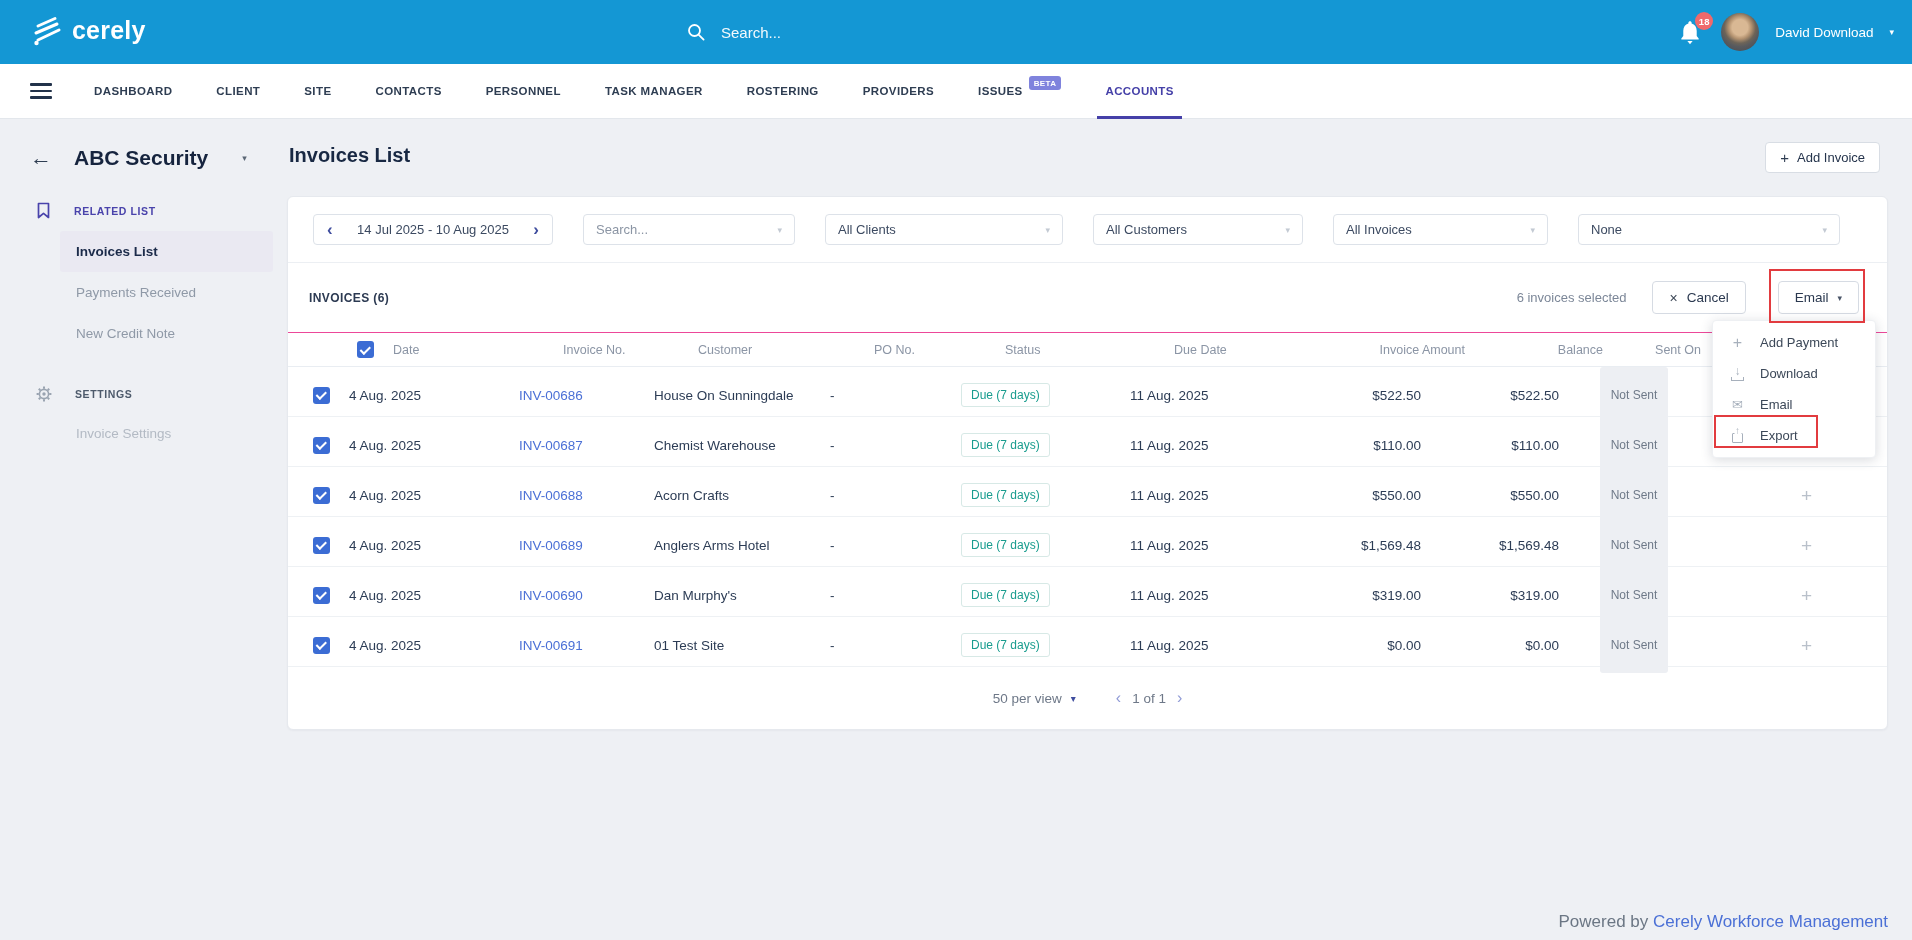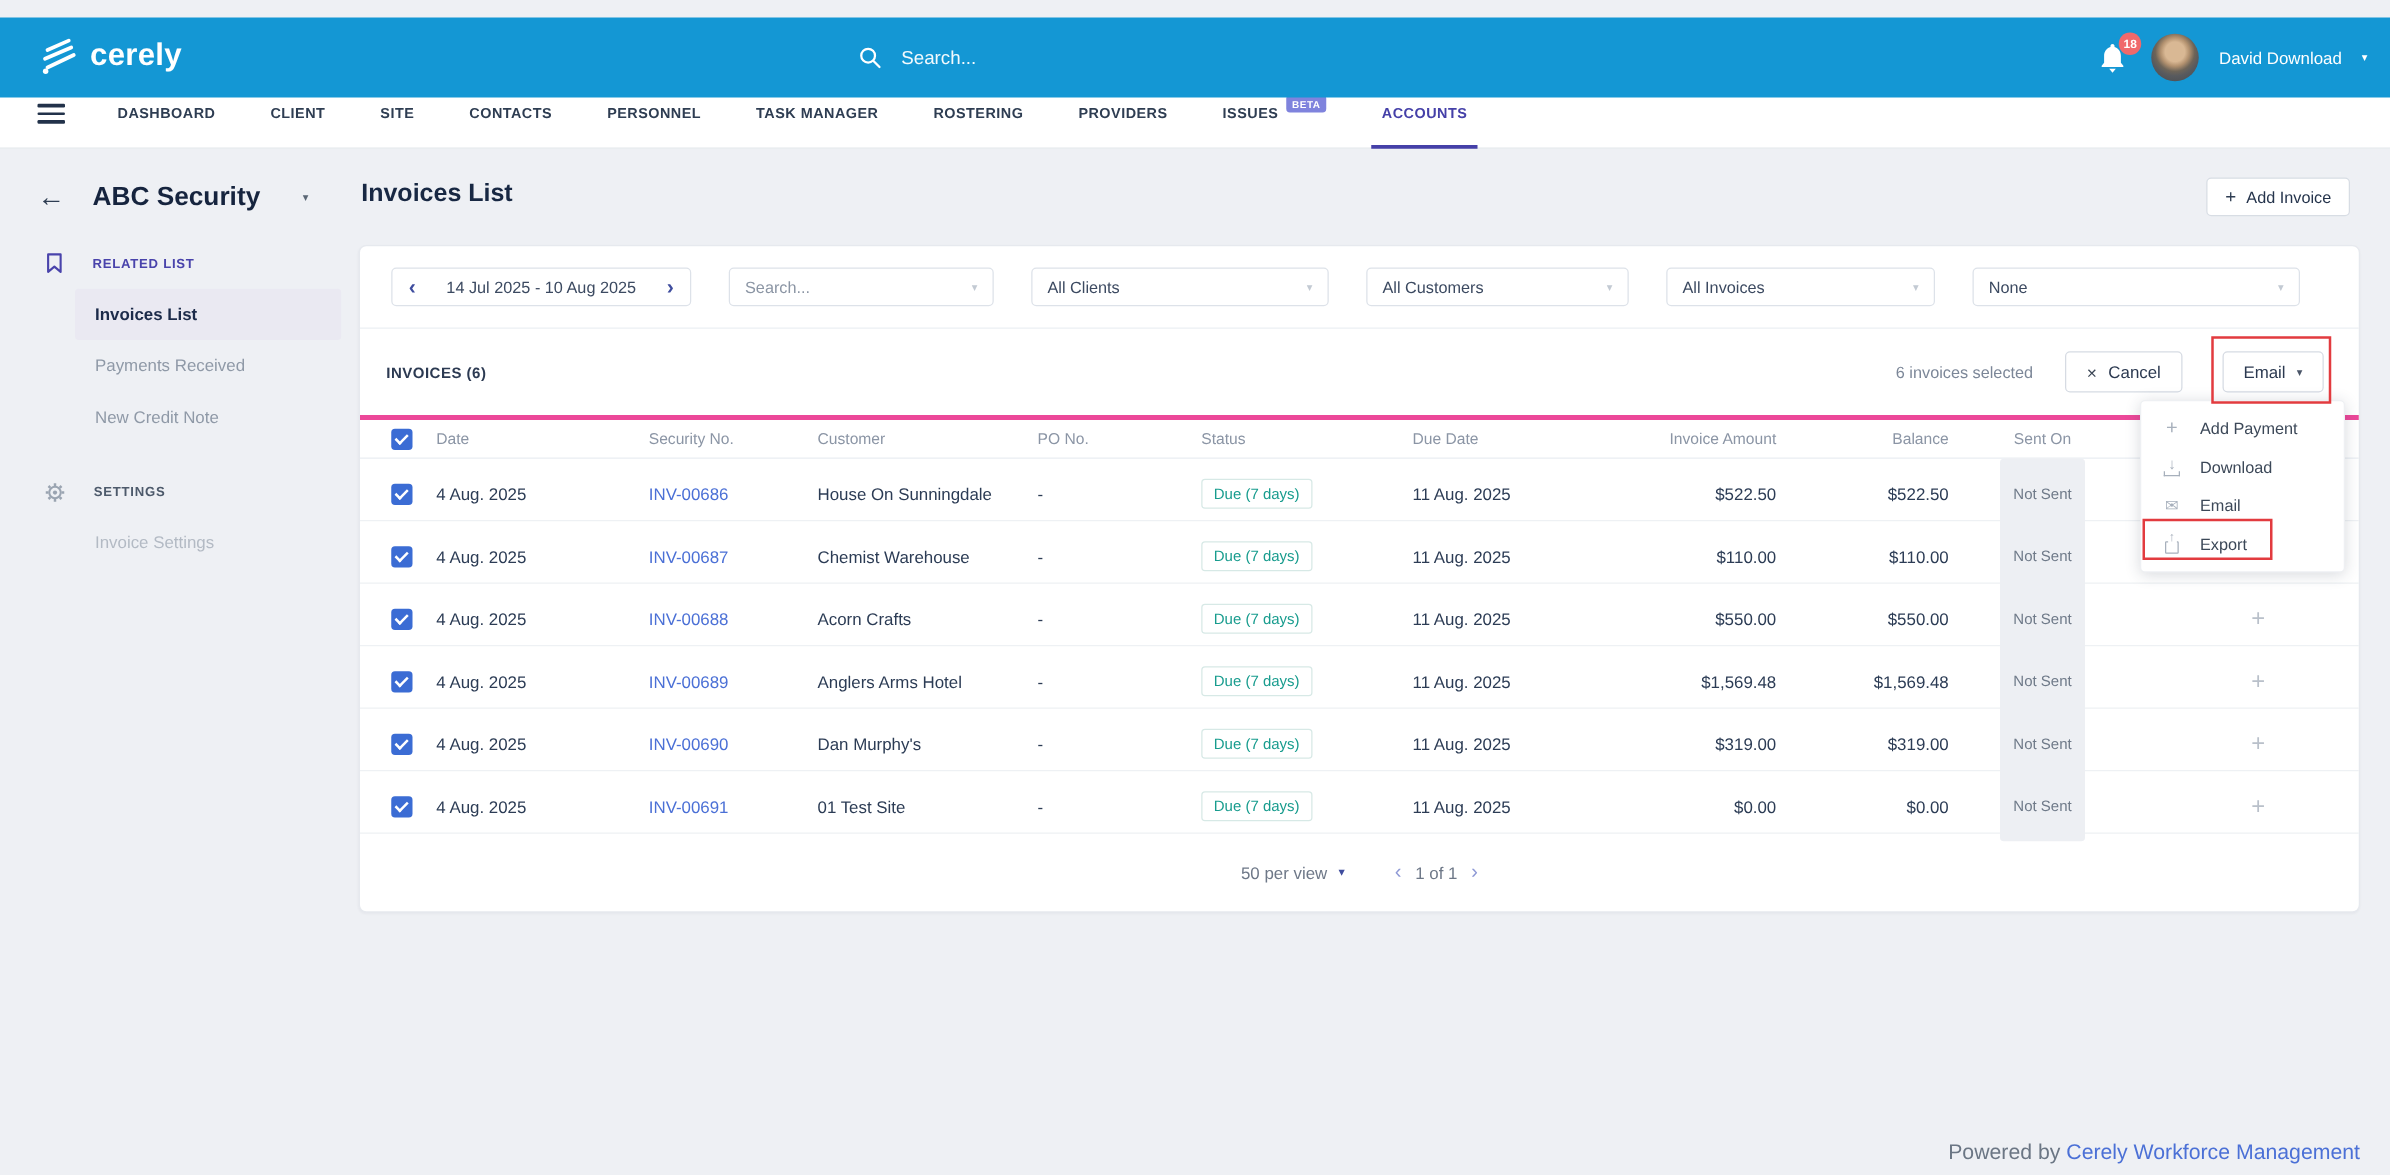--- a/index.html
+++ b/index.html
@@ -1,20 +1,20 @@
 <!DOCTYPE html>
 <html><head>
 <meta charset="utf-8">
 <style>
   * { margin:0; padding:0; box-sizing:border-box; }
   body { font-family:"Liberation Sans", sans-serif; background:#dfe2e7; }
   .app { position:relative; width:1912px; height:940px; background:#eef0f4; overflow:hidden; }
 
   
-  .topbar { position:absolute; top:14px; left:0; right:0; height:64px; background:#1497d4; z-index:10; }
+  .topbar { position:absolute; top:0; left:0; right:0; height:64px; background:#1497d4; z-index:10; }
   .logo { position:absolute; left:28px; top:14px; display:flex; align-items:center; gap:8px; }
   .logo-text { color:#fff; font-size:25px; font-weight:600; letter-spacing:.2px; }
   .topbar-search { position:absolute; left:686px; top:0; height:64px; display:flex; align-items:center; gap:15px; }
   .topbar-search input { background:transparent; border:none; outline:none; color:#fff; font-size:15px; width:420px; font-family:inherit; }
   .topbar-search input::placeholder { color:rgba(255,255,255,.95); }
   .topbar-right { position:absolute; right:18px; top:0; height:64px; display:flex; align-items:center; gap:16px; }
   .bell-wrap { position:relative; width:26px; height:26px; margin-right:1px; }
   .bell-badge { position:absolute; top:-7px; right:-9px; min-width:18px; height:18px; border-radius:9px; background:#f0696b; color:#fff; font-size:9.5px; font-weight:700; display:flex; align-items:center; justify-content:center; padding:0 3px; }
   .avatar { width:38px; height:38px; border-radius:50%; background:
      radial-gradient(circle at 50% 38%, #d9b894 0 26%, #b2916f 38%, #6d6458 52%, #585a5e 64%, #45484d 100%); }
@@ -75,21 +75,21 @@
   .btn { height:33px; border:1px solid #d6dbe3; border-radius:4px; background:#fff; display:flex; align-items:center; gap:9px; padding:0 16px; font-size:13.5px; color:#2b3950; cursor:pointer; }
   .btn .x { color:#3c4756; font-size:14px; }
   .btn .b-caret { color:#4a5568; font-size:9px; }
   .cancel-btn { margin-right:32px; }
   .more-wrap { position:relative; }
   .annotation-box { position:absolute; border:2px solid #e23b3f; pointer-events:none; z-index:60; }
   .ann-more { inset:-12px -6px -9px -9px; }
 
   
   .thead, .trow { display:grid; grid-template-columns:61px 170px 135px 176px 131px 169px 150px 141px 138px 150px 1fr; align-items:center; }
-  .thead { height:35px; border-top:4px solid #ec4899; border-bottom:1px solid #e9edf2; color:#8b95a5; font-size:12.5px; }
+  .thead { height:35px; border-top:1px solid #ec4899; border-bottom:1px solid #e9edf2; color:#8b95a5; font-size:12.5px;padding-left:44px; }
   .trow { height:50px; border-bottom:1px solid #eef1f4; font-size:13.5px; color:#2c3c55; }
   .c-check { padding-left:25px; }
   .cb { width:17px; height:17px; background:#3b6cd4; border-radius:3px; display:flex; align-items:center; justify-content:center; cursor:pointer; }
   .cb::after { content:""; width:8px; height:4px; border-left:2px solid #fff; border-bottom:2px solid #fff; transform:rotate(-45deg) translate(0,-1px); }
   .c-right { text-align:right; }
   .inv-link { color:#4b70d6; cursor:pointer; }
   .badge-due { display:inline-block; color:#189c8e; border:1px solid #d7e9e6; background:#fff; font-size:12px; padding:4px 9px; border-radius:3px; }
   .badge-gray { display:inline-block; color:#6f7a89; background:#edeff3; font-size:12px; padding:21px 11px; border-radius:3px; }
   .c-sent { text-align:center; }
   .c-plus { padding-left:92px; color:#b9c0ca; font-size:19px; font-weight:300; cursor:pointer; line-height:1; }
@@ -327,21 +327,21 @@
             <div class="annotation-box ann-more"></div>
           </div>
         </div>
       </div>
 
       <div class="thead">
         <div class="c-check">
             <div class="cb"></div>
           </div>
         <div>Date</div>
-        <div>Security No.</div>
+        <div>Invoice No.</div>
         <div>Customer</div>
         <div>PO No.</div>
         <div>Status</div>
         <div>Due Date</div>
         <div class="c-right">Invoice Amount</div>
         <div class="c-right">Balance</div>
         <div class="c-sent">Sent On</div>
         <div></div>
       </div>
 

